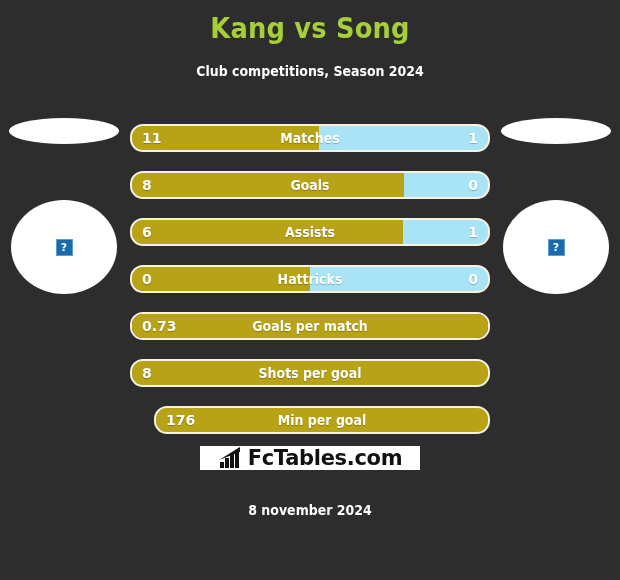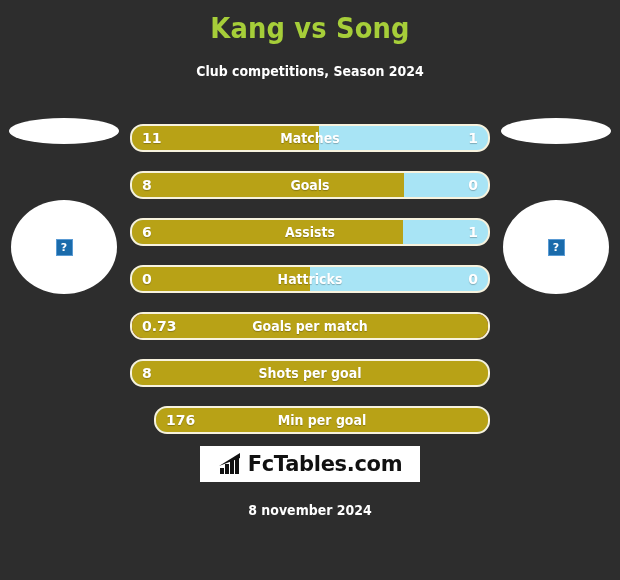--- a/index.html
+++ b/index.html
@@ -143,21 +143,21 @@
   }
   .bar-home { left: 10px; }
   .bar-away { right: 10px; }
 
   
   .logo-box {
     position: absolute;
     left: 200px;
     top: 446px;
     width: 220px;
-    height: 36px;
+    height: 24px;
     background: #ffffff;
     display: flex;
     align-items: center;
     justify-content: center;
     gap: 4px;
     text-align: right;
   }
   .logo-icon { display: block; }
   .logo-text {
     font-size: 21px;

